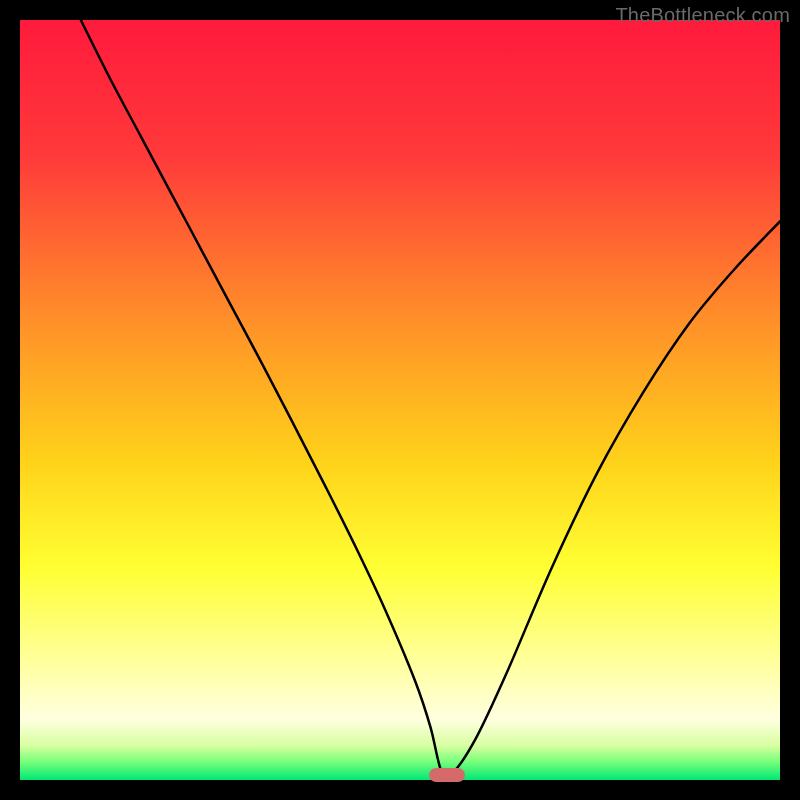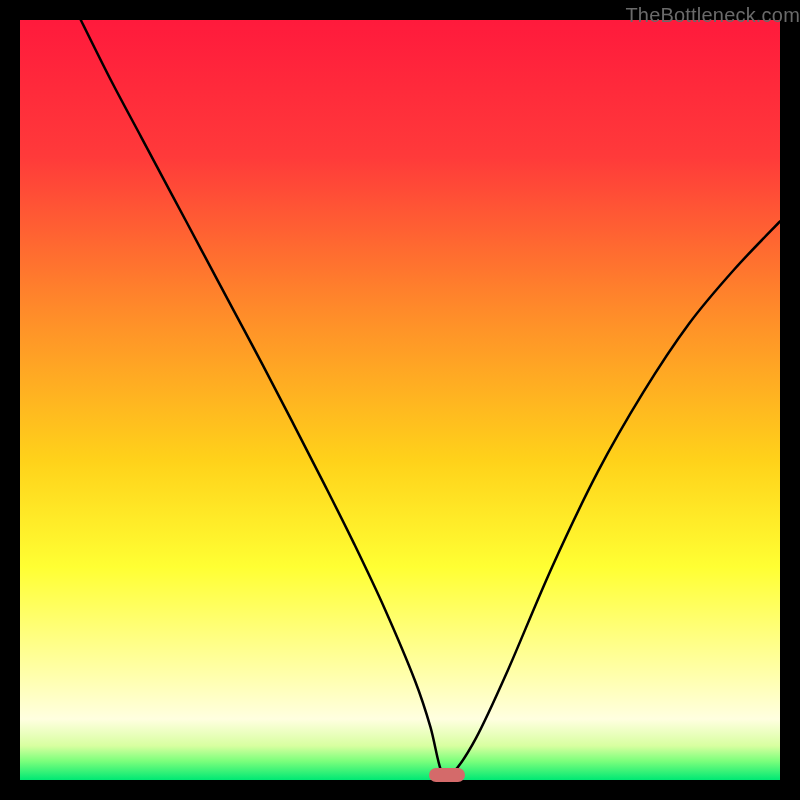--- a/index.html
+++ b/index.html
@@ -13,21 +13,21 @@
   }
   .frame {
     position: relative;
     width: 800px;
     height: 800px;
     background: #000;
   }
   .watermark {
     position: absolute;
     top: 4px;
-    right: 0;
+    right: 10px;
     color: #6a6a6a;
     font-size: 20px;
     font-weight: 500;
     letter-spacing: 0.2px;
     z-index: 5;
     user-select: none;
   }
   .plot-area {
     position: absolute;
     left: 20px;

